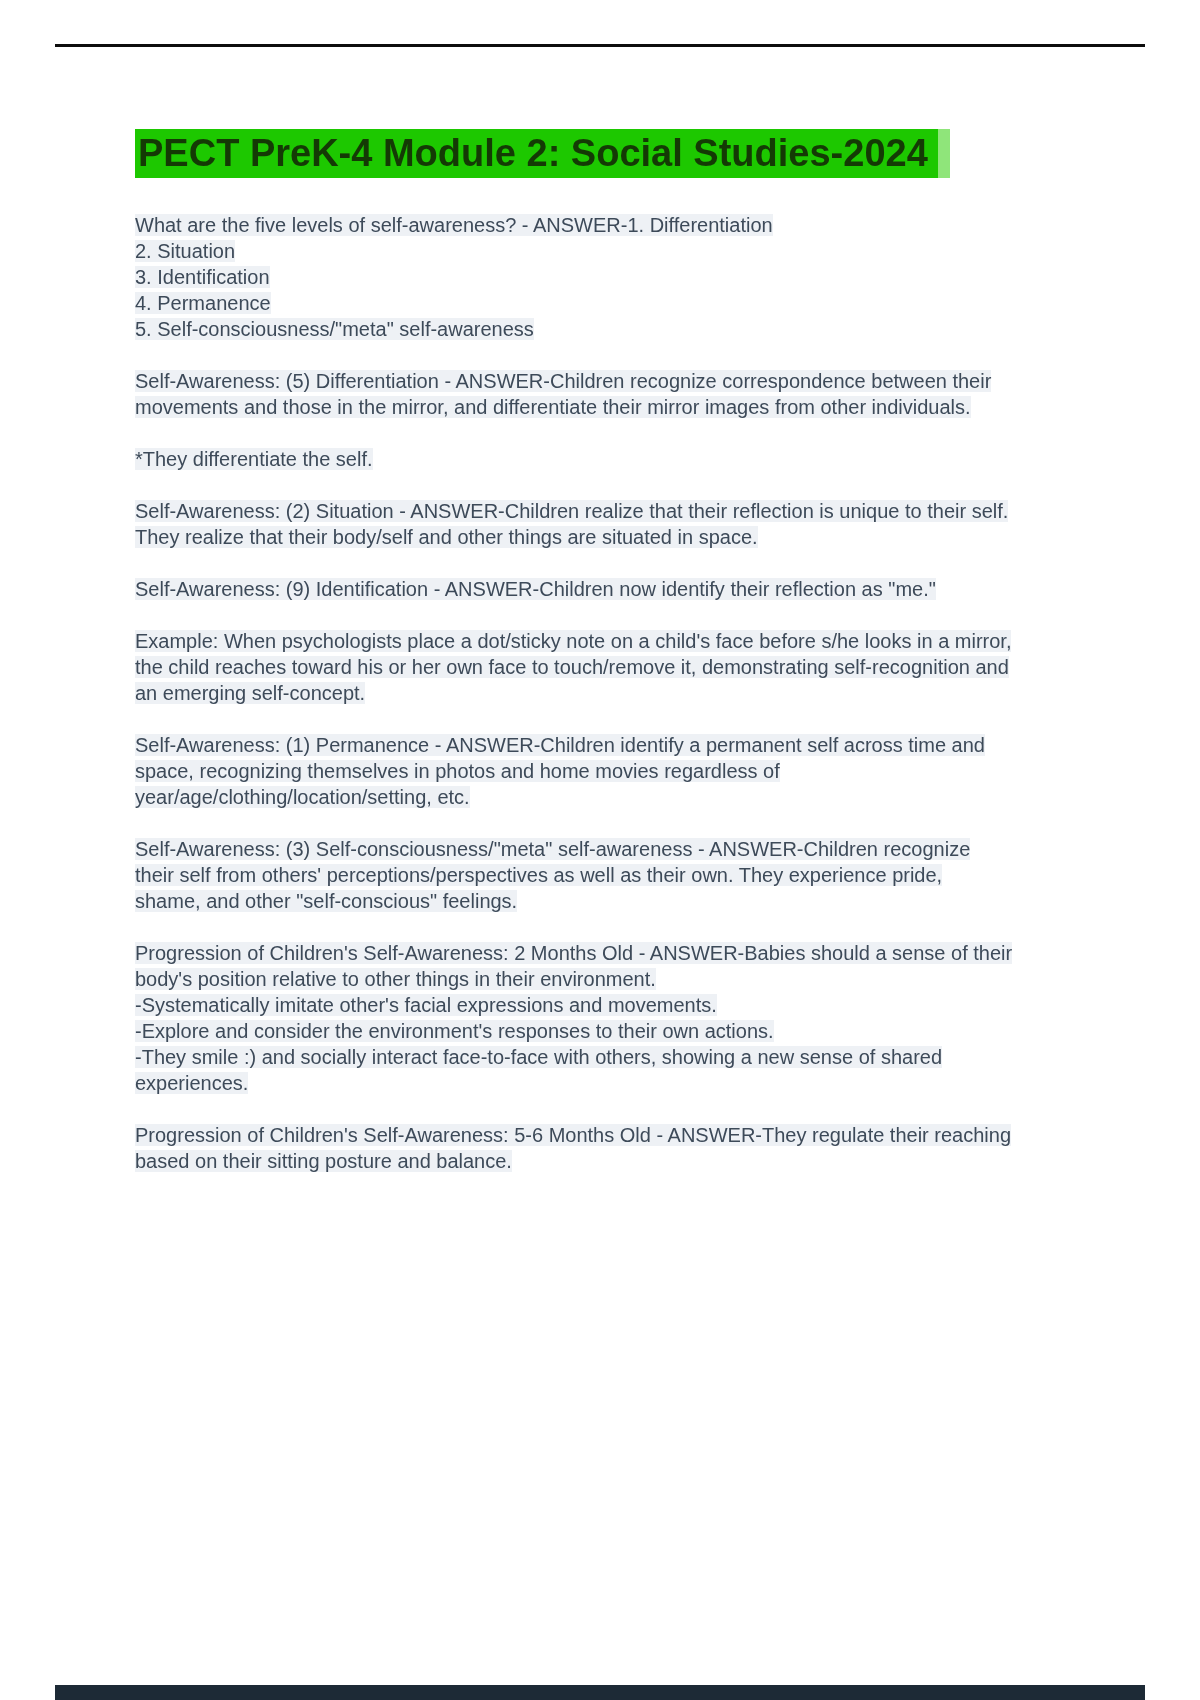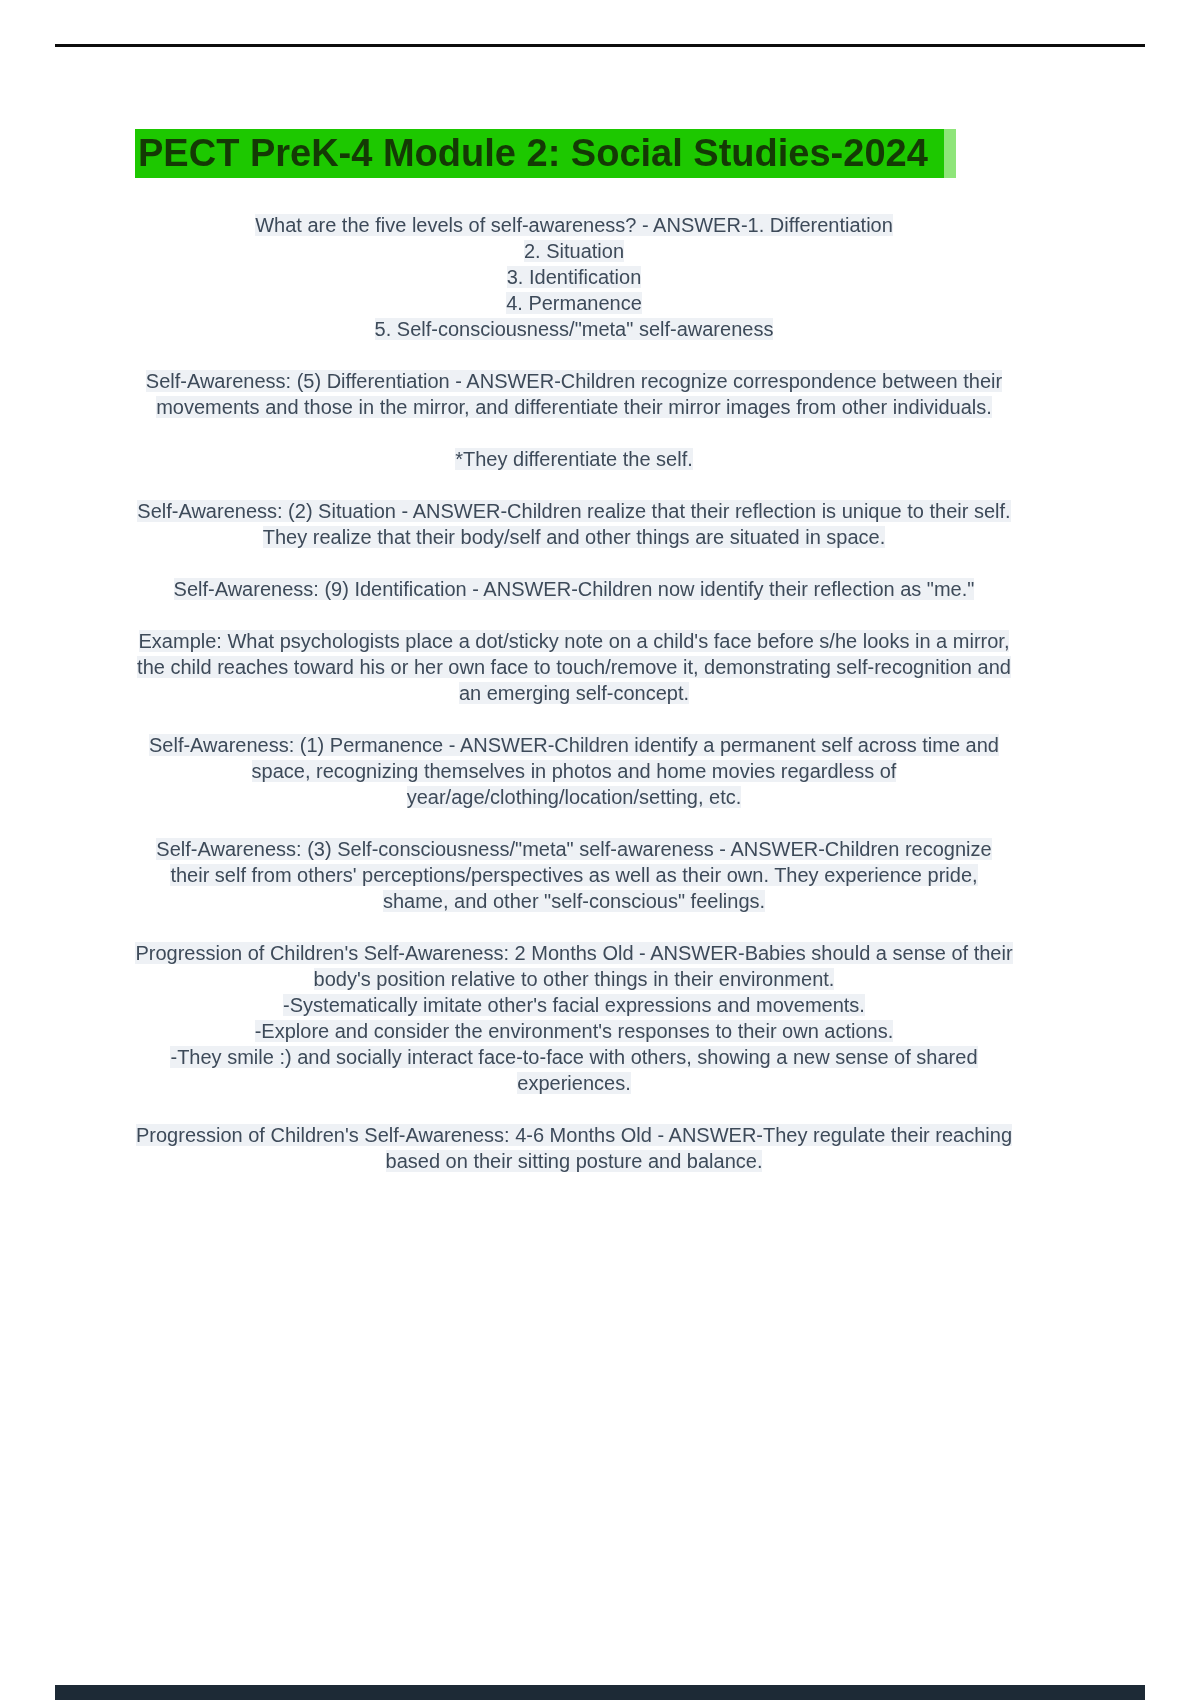--- a/index.html
+++ b/index.html
@@ -41,28 +41,27 @@
   .title {
     margin: 0 0 34px 0;
     font-size: 38px;
     font-weight: bold;
     line-height: 1.25;
     color: #143a05;
   }
   .title-hl {
     background: linear-gradient(to right, #1dc800 calc(100% - 12px), #8fe57a calc(100% - 12px));
     color: #143a05;
-    padding: 3px 28px 4px 3px;
+    padding: 3px 22px 4px 3px;
   }
   .para {
     margin: 26px 0 0 0;
     font-size: 20px;
     line-height: 26px;
     color: #3d4a59;
-    text-align: center;
   }
   .para:first-of-type { margin-top: 0; }
   .hl {
     background: #eef1f5;
     white-space: pre-line;
   }
 </style>
 </head>
 <body>
 
@@ -74,24 +73,24 @@
 
     <p class="para"><span class="hl">What are the five levels of self-awareness? - ANSWER-1. Differentiation
 2. Situation
 3. Identification
 4. Permanence
 5. Self-consciousness/"meta" self-awareness</span></p>
     <p class="para"><span class="hl">Self-Awareness: (5) Differentiation - ANSWER-Children recognize correspondence between their movements and those in the mirror, and differentiate their mirror images from other individuals.</span></p>
     <p class="para"><span class="hl">*They differentiate the self.</span></p>
     <p class="para"><span class="hl">Self-Awareness: (2) Situation - ANSWER-Children realize that their reflection is unique to their self. They realize that their body/self and other things are situated in space.</span></p>
     <p class="para"><span class="hl">Self-Awareness: (9) Identification - ANSWER-Children now identify their reflection as "me."</span></p>
-    <p class="para"><span class="hl">Example: What psychologists place a dot/sticky note on a child's face before s/he looks in a mirror, the child reaches toward his or her own face to touch/remove it, demonstrating self-recognition and an emerging self-concept.</span></p>
+    <p class="para"><span class="hl">Example: When psychologists place a dot/sticky note on a child's face before s/he looks in a mirror, the child reaches toward his or her own face to touch/remove it, demonstrating self-recognition and an emerging self-concept.</span></p>
     <p class="para"><span class="hl">Self-Awareness: (1) Permanence - ANSWER-Children identify a permanent self across time and space, recognizing themselves in photos and home movies regardless of year/age/clothing/location/setting, etc.</span></p>
     <p class="para"><span class="hl">Self-Awareness: (3) Self-consciousness/"meta" self-awareness - ANSWER-Children recognize their self from others' perceptions/perspectives as well as their own. They experience pride, shame, and other "self-conscious" feelings.</span></p>
     <p class="para"><span class="hl">Progression of Children's Self-Awareness: 2 Months Old - ANSWER-Babies should a sense of their body's position relative to other things in their environment.
 -Systematically imitate other's facial expressions and movements.
 -Explore and consider the environment's responses to their own actions.
 -They smile :) and socially interact face-to-face with others, showing a new sense of shared experiences.</span></p>
-    <p class="para"><span class="hl">Progression of Children's Self-Awareness: 4-6 Months Old - ANSWER-They regulate their reaching based on their sitting posture and balance.</span></p>
+    <p class="para"><span class="hl">Progression of Children's Self-Awareness: 5-6 Months Old - ANSWER-They regulate their reaching based on their sitting posture and balance.</span></p>
   </div>
 
   <div class="bottom-bar"></div>
 </div>
 
 </body></html>

